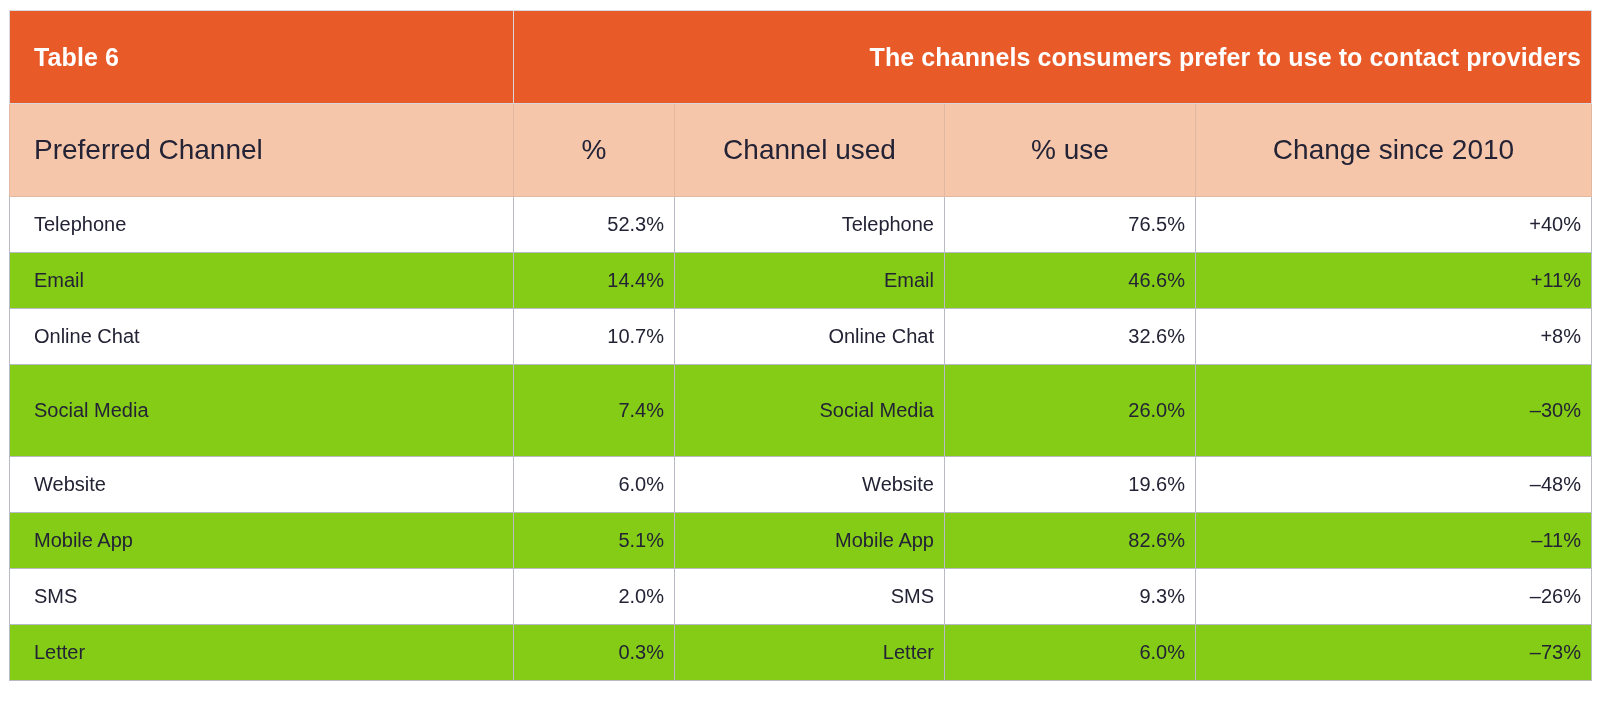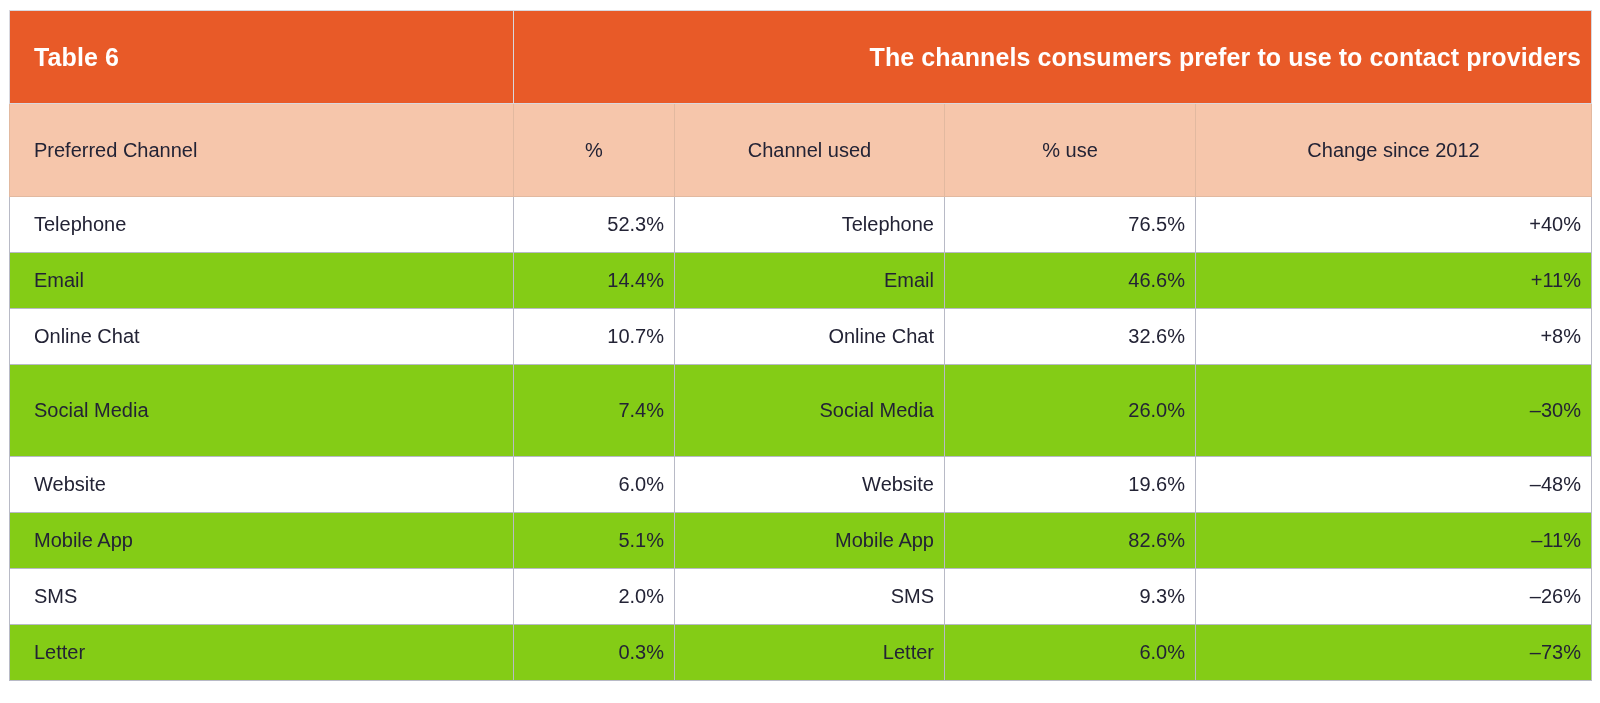--- a/index.html
+++ b/index.html
@@ -61,21 +61,21 @@
     text-align: right;
     border-top: 1px solid #d8d8df;
     padding: 0 10px;
   }
 
   
   tr.col-head td {
     background: #F6C6AB;
     color: #232335;
     height: 92px;
-    font-size: 20px;
+    font-size: 28px;
     font-weight: normal;
     vertical-align: middle;
     border-right: 1px solid #e2b9a0;
     border-bottom: 1px solid #e2b9a0;
     text-align: center;
     padding: 0 0;
   }
   tr.col-head td.first {
     text-align: left;
     padding-left: 24px;
@@ -127,21 +127,21 @@
       <thead>
         <tr class="title-row">
           <td class="title-left">Table 6</td>
           <td class="title-main" colspan="4">The channels consumers prefer to use to contact providers</td>
         </tr>
         <tr class="col-head">
           <td class="first">Preferred Channel</td>
           <td>%</td>
           <td>Channel used</td>
           <td>% use</td>
-          <td>Change since 2012</td>
+          <td>Change since 2010</td>
         </tr>
       </thead>
       <tbody>
         <tr class="data-row odd">
           <td class="first">Telephone</td>
           <td>52.3%</td>
           <td>Telephone</td>
           <td>76.5%</td>
           <td>+40%</td>
         </tr>

